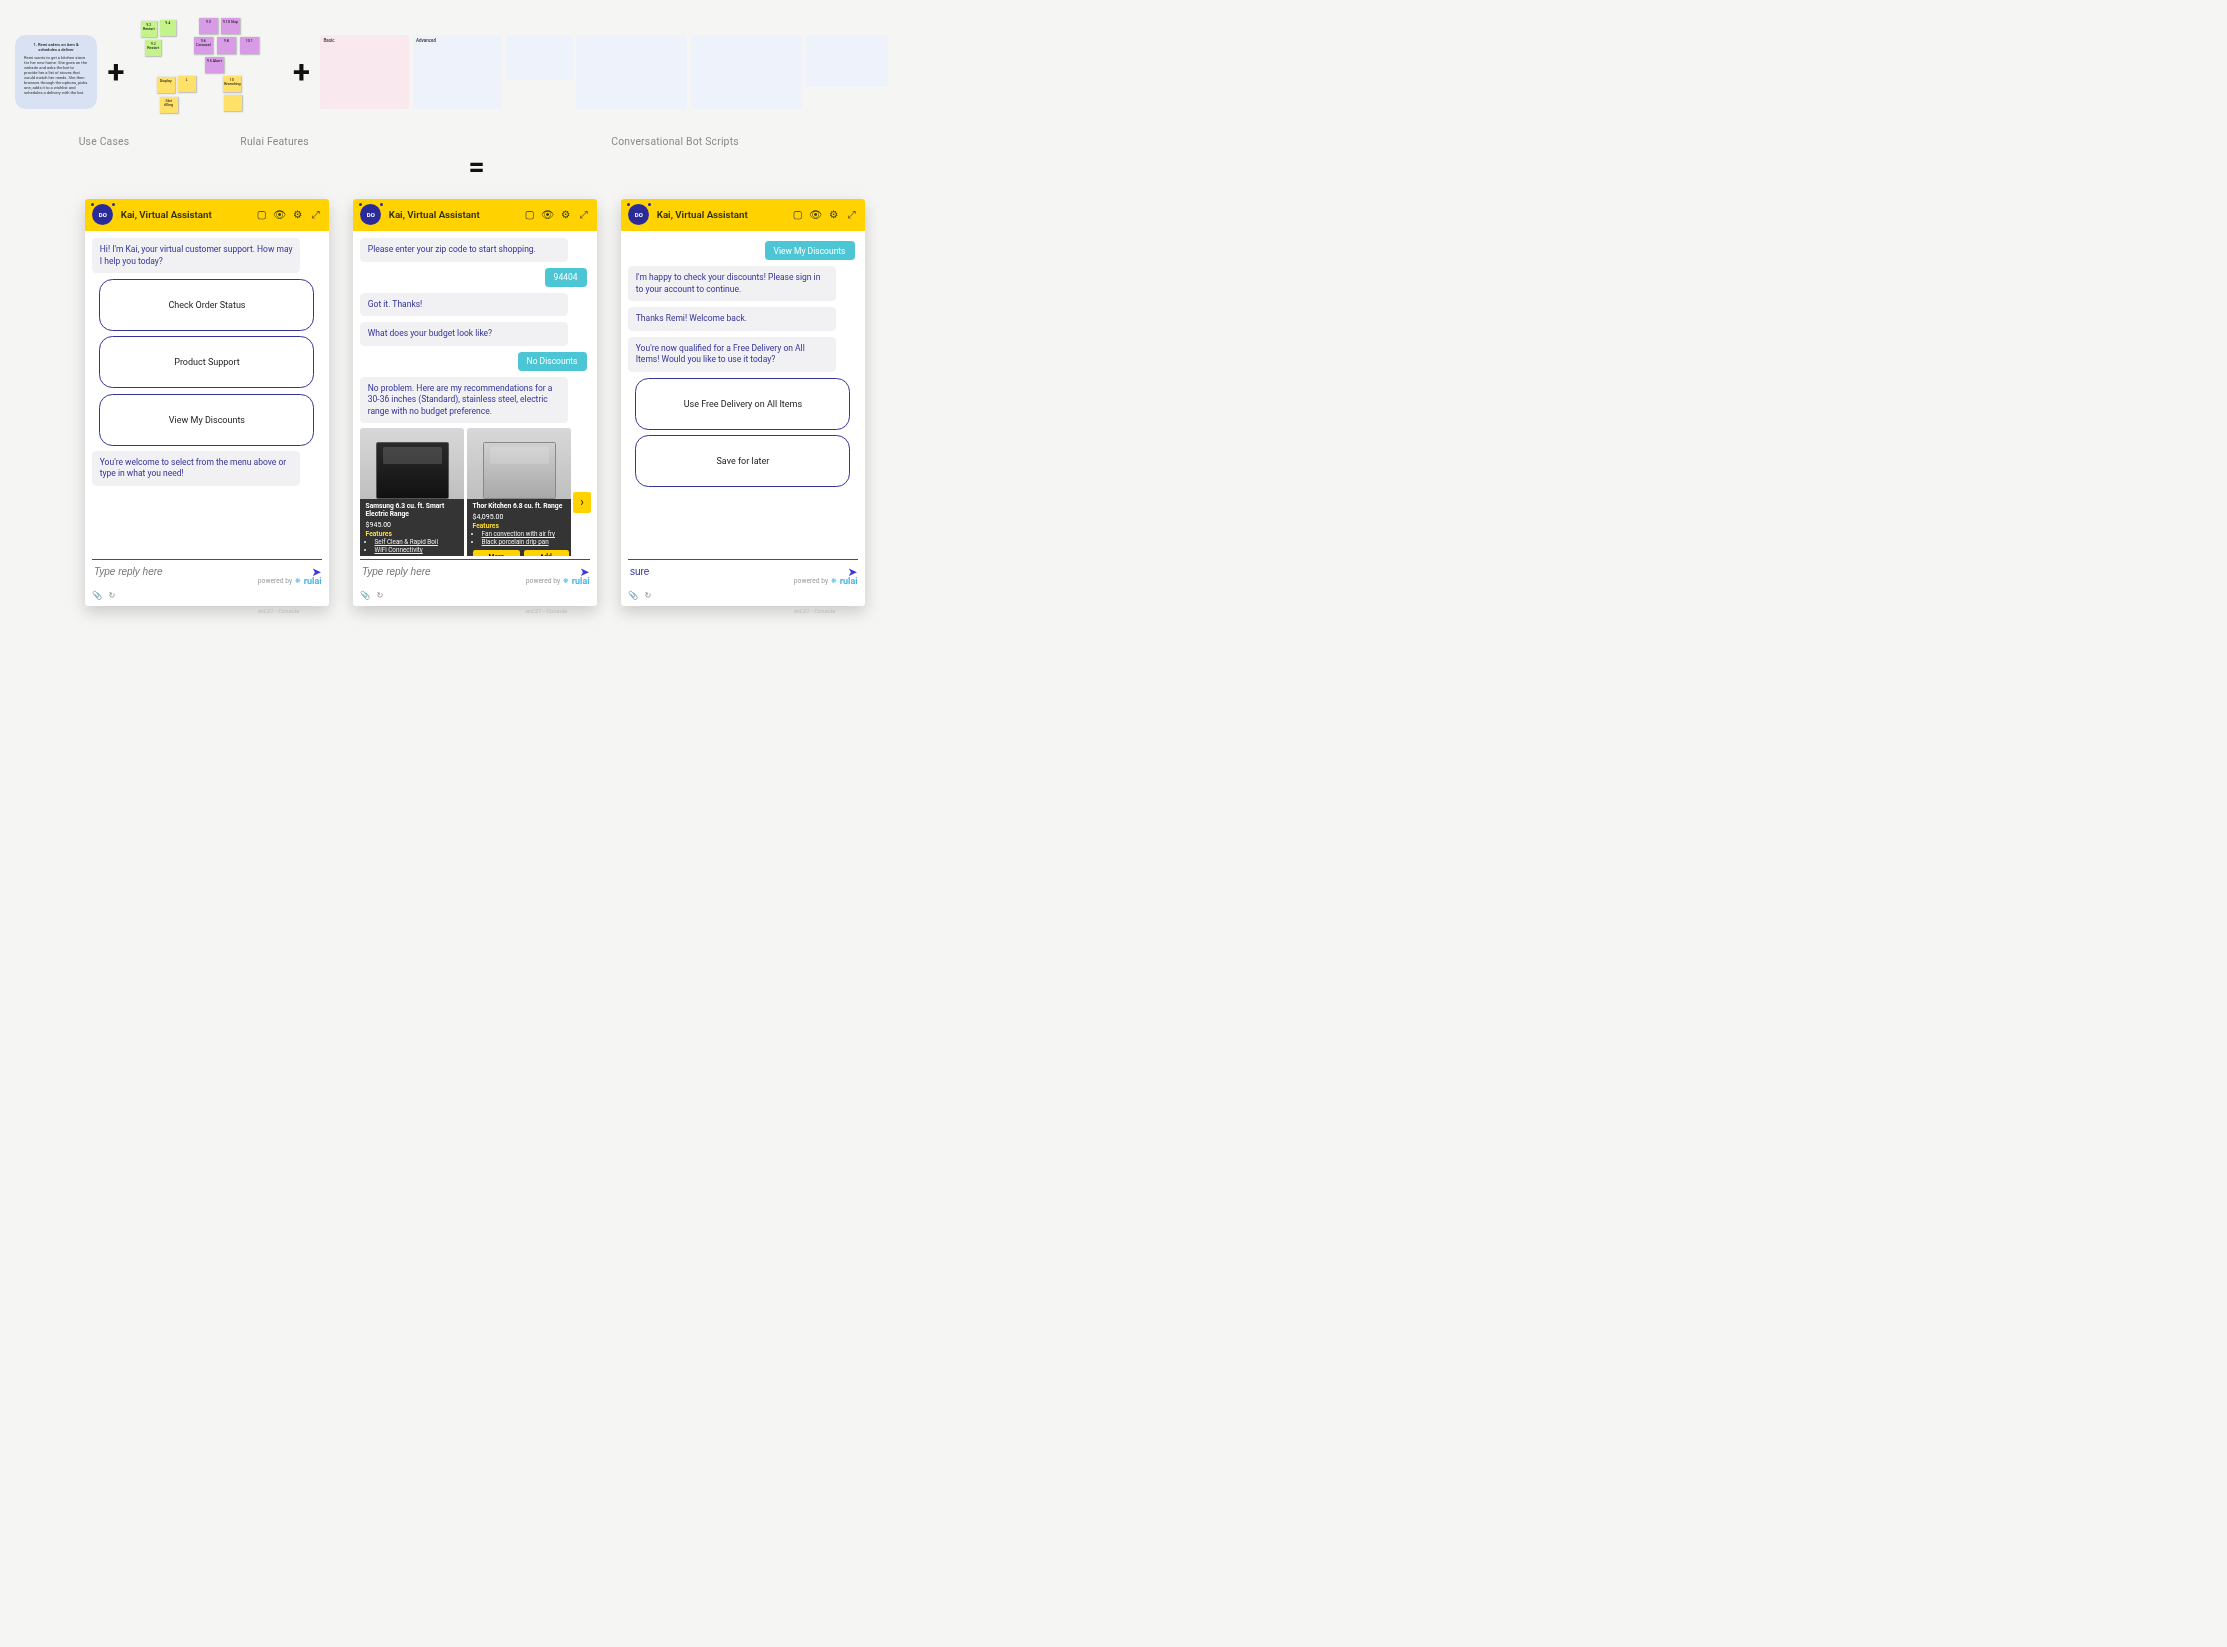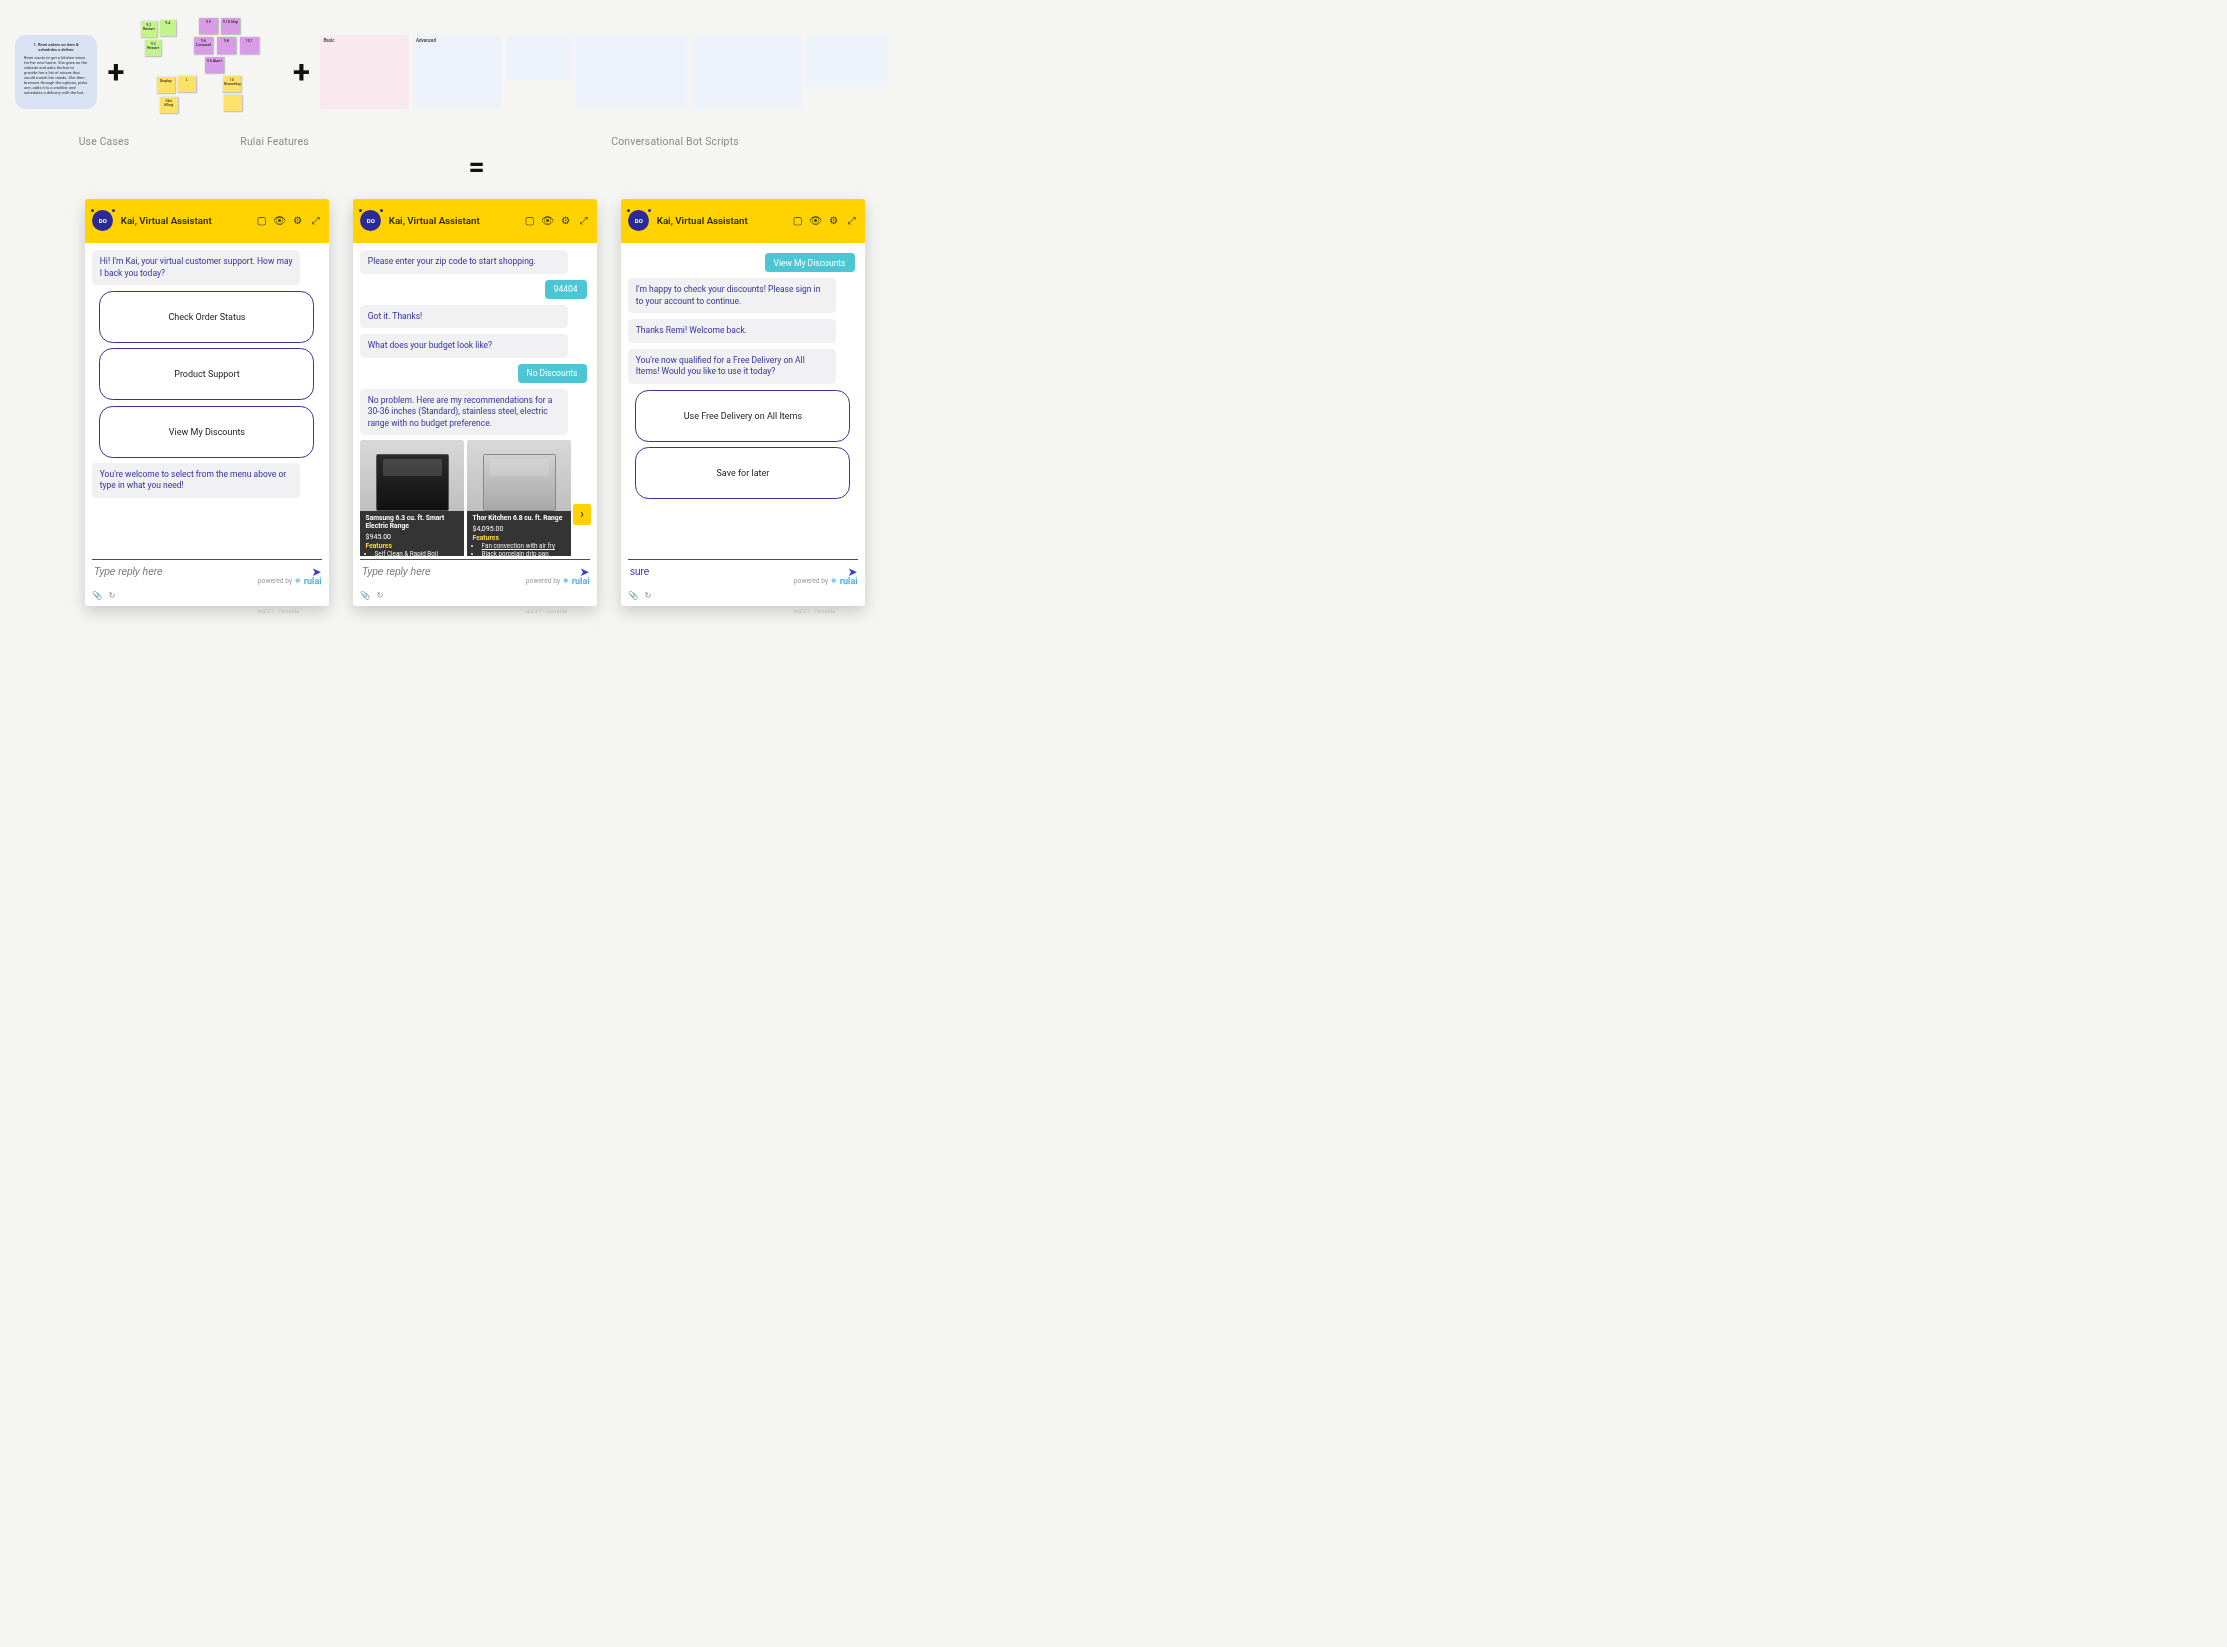--- a/index.html
+++ b/index.html
@@ -54,21 +54,21 @@
   
   .chats-row {
     display: flex; gap: 24px; justify-content: center; padding: 9px 15px 15px;
   }
   .chat {
     width: 244px; height: 407px; background: #fff; border-radius: 3px;
     box-shadow: 0 6px 16.3px rgba(0,0,0,.18);
     display: flex; flex-direction: column; position: relative;
   }
   .chat-header {
-    background: #ffd200; height: 44px; display: flex; align-items: center;
+    background: #ffd200; height: 32px; display: flex; align-items: center;
     padding: 0 7.4px; gap: 7.4px; border-radius: 3px 3px 0 0;
   }
   .bot-avatar {
     width: 21px; height: 21px; border-radius: 50%; background: #2a2a99;
     display: flex; align-items: center; justify-content: center; color: #fff;
     font-size: 6px; font-weight: 700; position: relative;
   }
   .bot-avatar::before, .bot-avatar::after {
     content:""; position:absolute; width:3px; height:3px; border-radius:50%;
     background:#2a2a99; top:-1.5px;
@@ -238,21 +238,21 @@
       <div class="chat-title">Kai, Virtual Assistant</div>
       <div class="chat-icons">
         <span>▢</span>
         <span>👁</span>
         <span>⚙</span>
         <span>⤢</span>
       </div>
     </div>
     <div class="chat-body">
       <div class="scroll">
-        <div class="bubble">Hi! I'm Kai, your virtual customer support. How may I back you today?</div>
+        <div class="bubble">Hi! I'm Kai, your virtual customer support. How may I help you today?</div>
         <div class="btn-outline">Check Order Status</div>
         <div class="btn-outline">Product Support</div>
         <div class="btn-outline">View My Discounts</div>
         <div class="bubble">You're welcome to select from the menu above or type in what you need!</div>
       </div>
     </div>
     <div class="chat-input-row">
       <input class="chat-input" placeholder="Type reply here" style="">
       <span class="send-icon">➤</span>
     </div>

